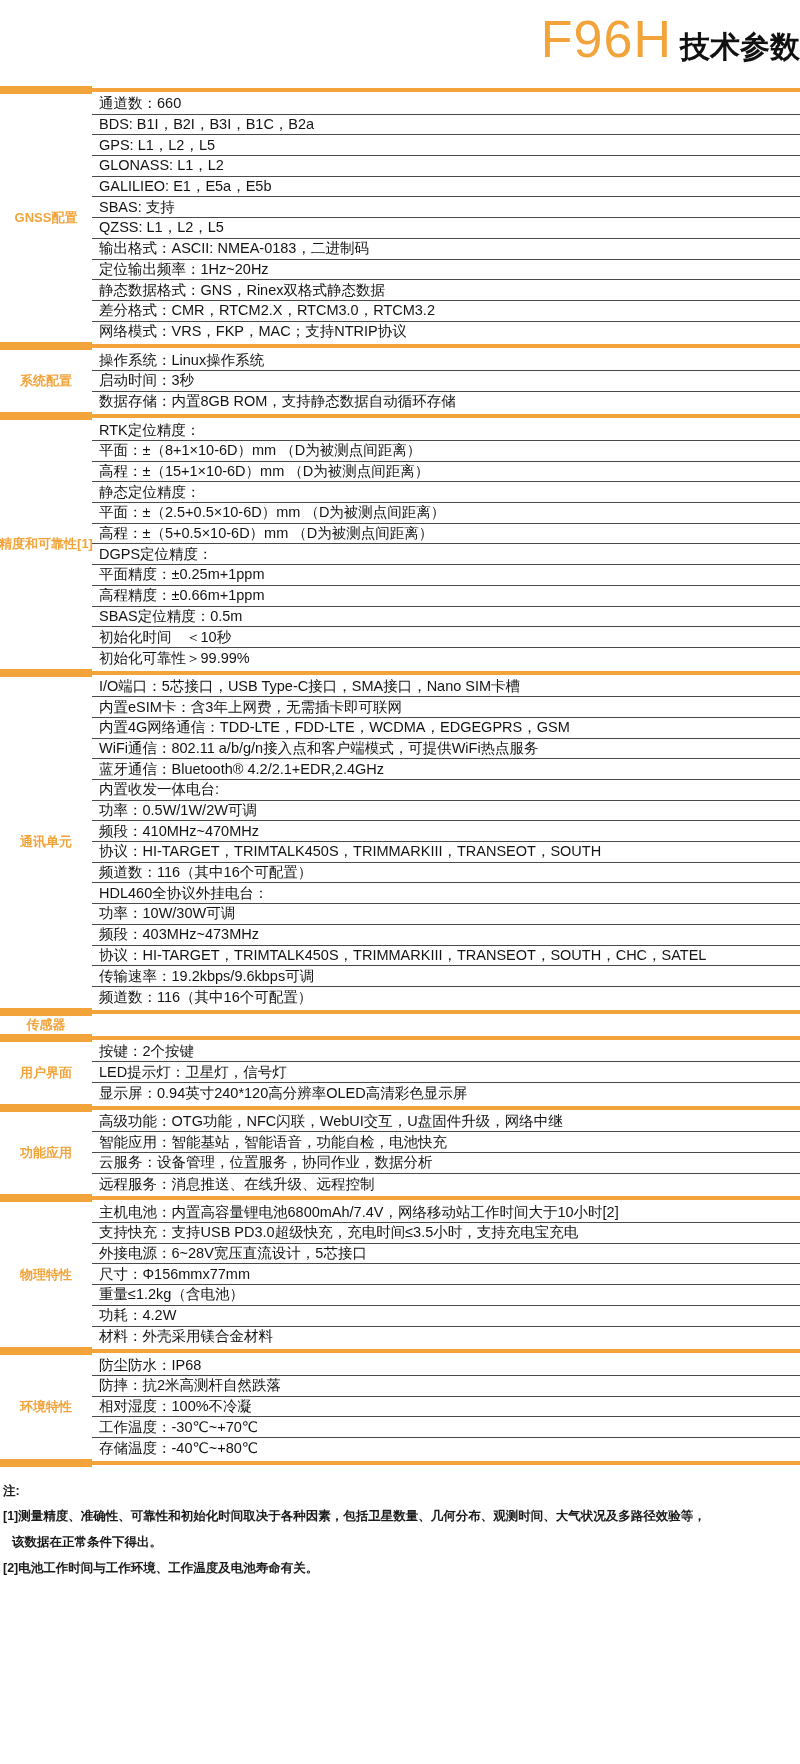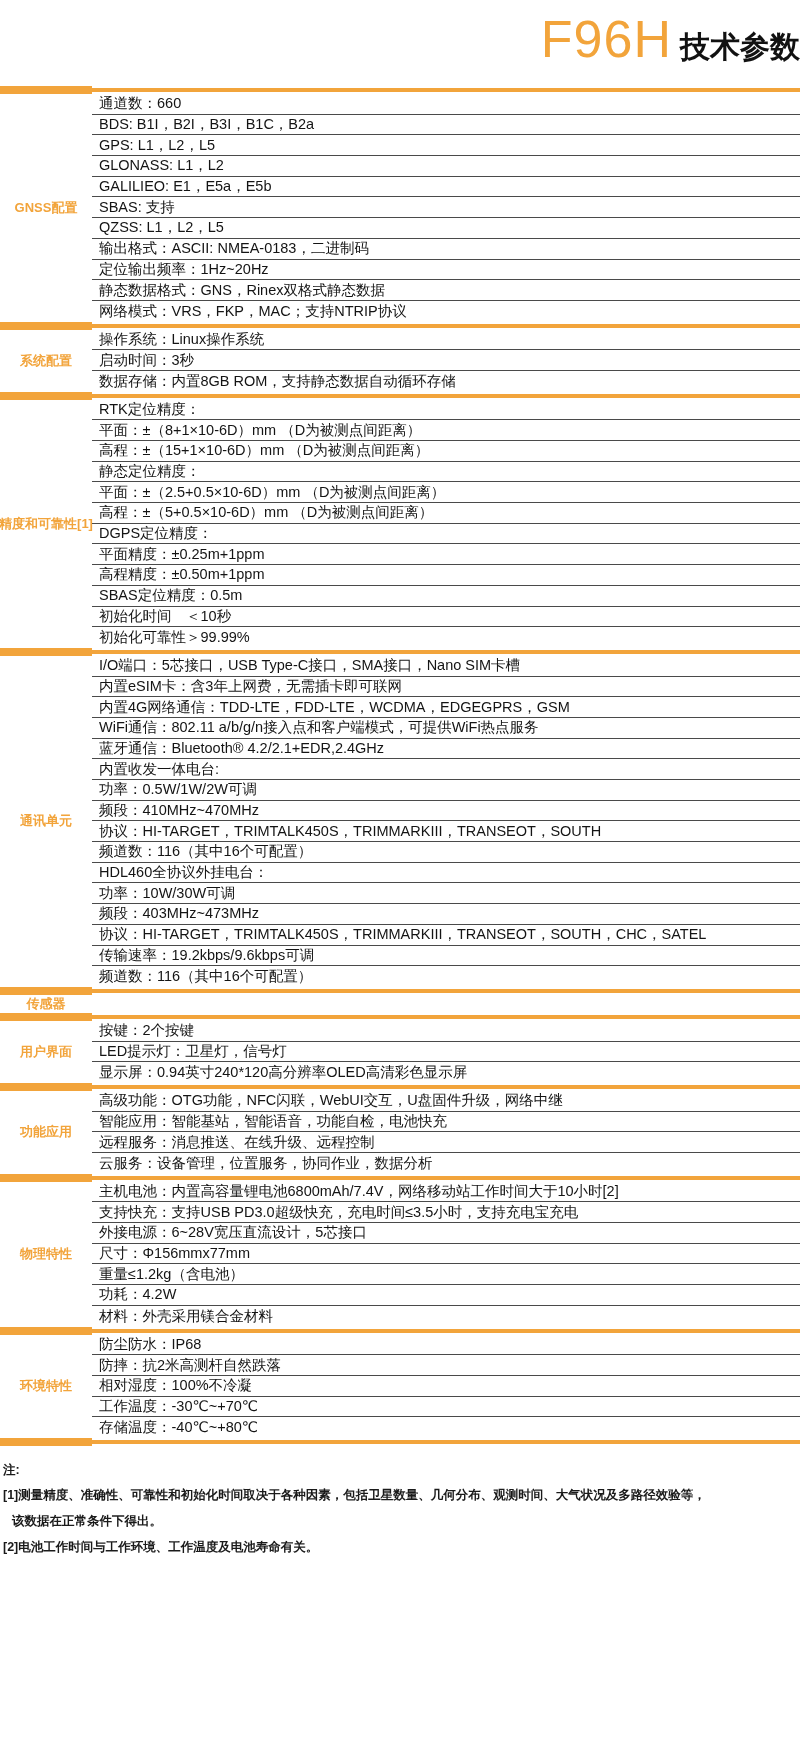--- a/index.html
+++ b/index.html
@@ -109,20 +109,21 @@
           <div class="row">通道数：660</div>
           <div class="row">BDS: B1I，B2I，B3I，B1C，B2a</div>
           <div class="row">GPS: L1，L2，L5</div>
           <div class="row">GLONASS: L1，L2</div>
           <div class="row">GALILIEO: E1，E5a，E5b</div>
           <div class="row">SBAS: 支持</div>
           <div class="row">QZSS: L1，L2，L5</div>
           <div class="row">输出格式：ASCII: NMEA-0183，二进制码</div>
           <div class="row">定位输出频率：1Hz~20Hz</div>
           <div class="row">静态数据格式：GNS，Rinex双格式静态数据</div>
+          <div class="row">差分格式：CMR，RTCM2.X，RTCM3.0，RTCM3.2</div>
           <div class="row">网络模式：VRS，FKP，MAC；支持NTRIP协议</div>
         </div>
       </div>
       <div class="divider">
         <span class="dv-left"></span>
         <span class="dv-right"></span>
       </div>
       <div class="section">
         <div class="sec-label">系统配置</div>
         <div class="rows">
@@ -139,21 +140,21 @@
         <div class="sec-label">精度和可靠性[1]</div>
         <div class="rows">
           <div class="row">RTK定位精度：</div>
           <div class="row">平面：±（8+1×10-6D）mm （D为被测点间距离）</div>
           <div class="row">高程：±（15+1×10-6D）mm （D为被测点间距离）</div>
           <div class="row">静态定位精度：</div>
           <div class="row">平面：±（2.5+0.5×10-6D）mm （D为被测点间距离）</div>
           <div class="row">高程：±（5+0.5×10-6D）mm （D为被测点间距离）</div>
           <div class="row">DGPS定位精度：</div>
           <div class="row">平面精度：±0.25m+1ppm</div>
-          <div class="row">高程精度：±0.50m+1ppm</div>
+          <div class="row">高程精度：±0.66m+1ppm</div>
           <div class="row">SBAS定位精度：0.5m</div>
           <div class="row">初始化时间　＜10秒</div>
           <div class="row">初始化可靠性＞99.99%</div>
         </div>
       </div>
       <div class="divider">
         <span class="dv-left"></span>
         <span class="dv-right"></span>
       </div>
       <div class="section">
@@ -198,22 +199,22 @@
       </div>
       <div class="divider">
         <span class="dv-left"></span>
         <span class="dv-right"></span>
       </div>
       <div class="section">
         <div class="sec-label">功能应用</div>
         <div class="rows">
           <div class="row">高级功能：OTG功能，NFC闪联，WebUI交互，U盘固件升级，网络中继</div>
           <div class="row">智能应用：智能基站，智能语音，功能自检，电池快充</div>
+          <div class="row">云服务：设备管理，位置服务，协同作业，数据分析</div>
           <div class="row">远程服务：消息推送、在线升级、远程控制</div>
-          <div class="row">云服务：设备管理，位置服务，协同作业，数据分析</div>
         </div>
       </div>
       <div class="divider">
         <span class="dv-left"></span>
         <span class="dv-right"></span>
       </div>
       <div class="section">
         <div class="sec-label">物理特性</div>
         <div class="rows">
           <div class="row">主机电池：内置高容量锂电池6800mAh/7.4V，网络移动站工作时间大于10小时[2]</div>

